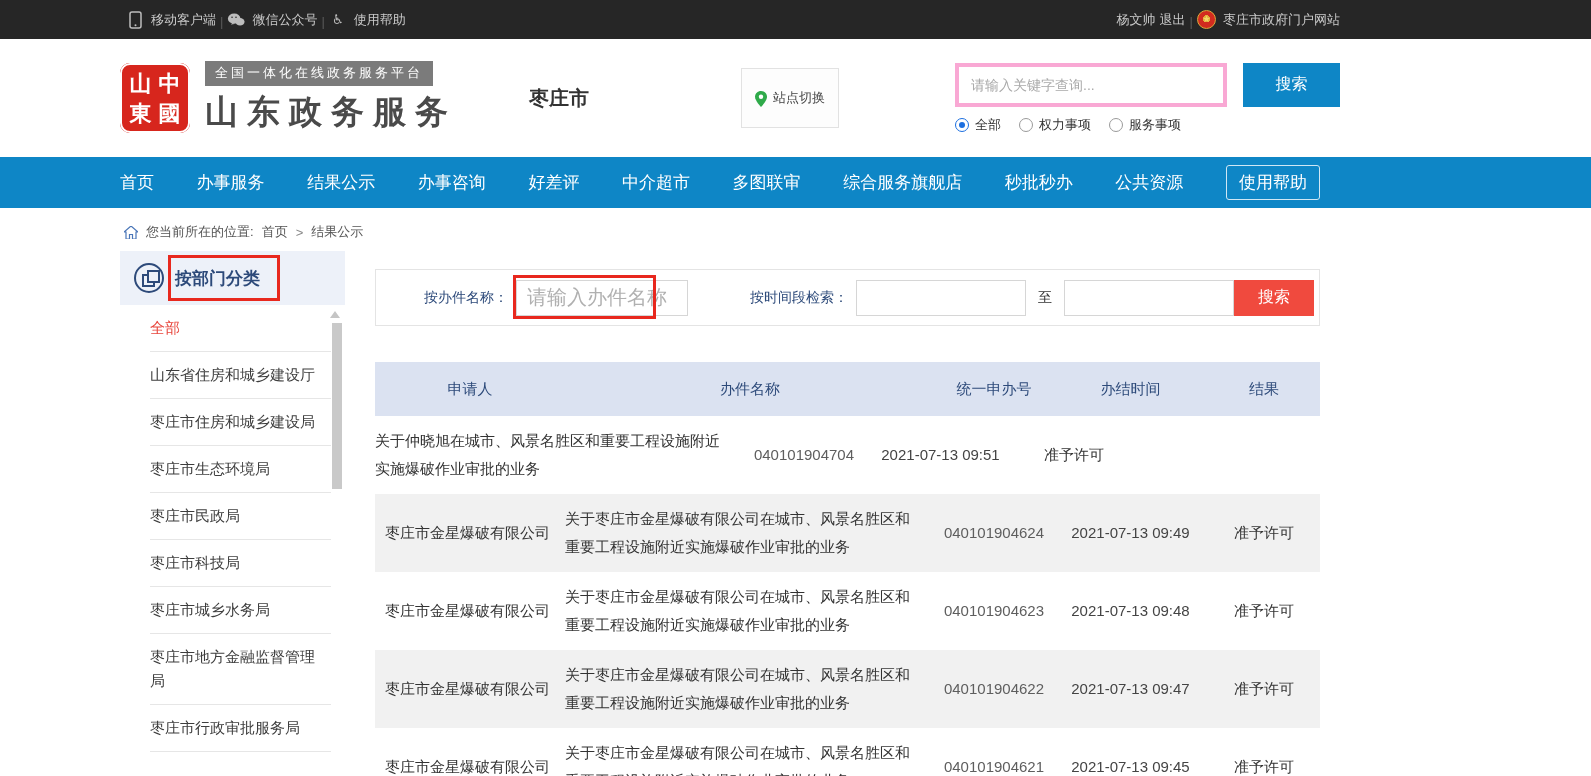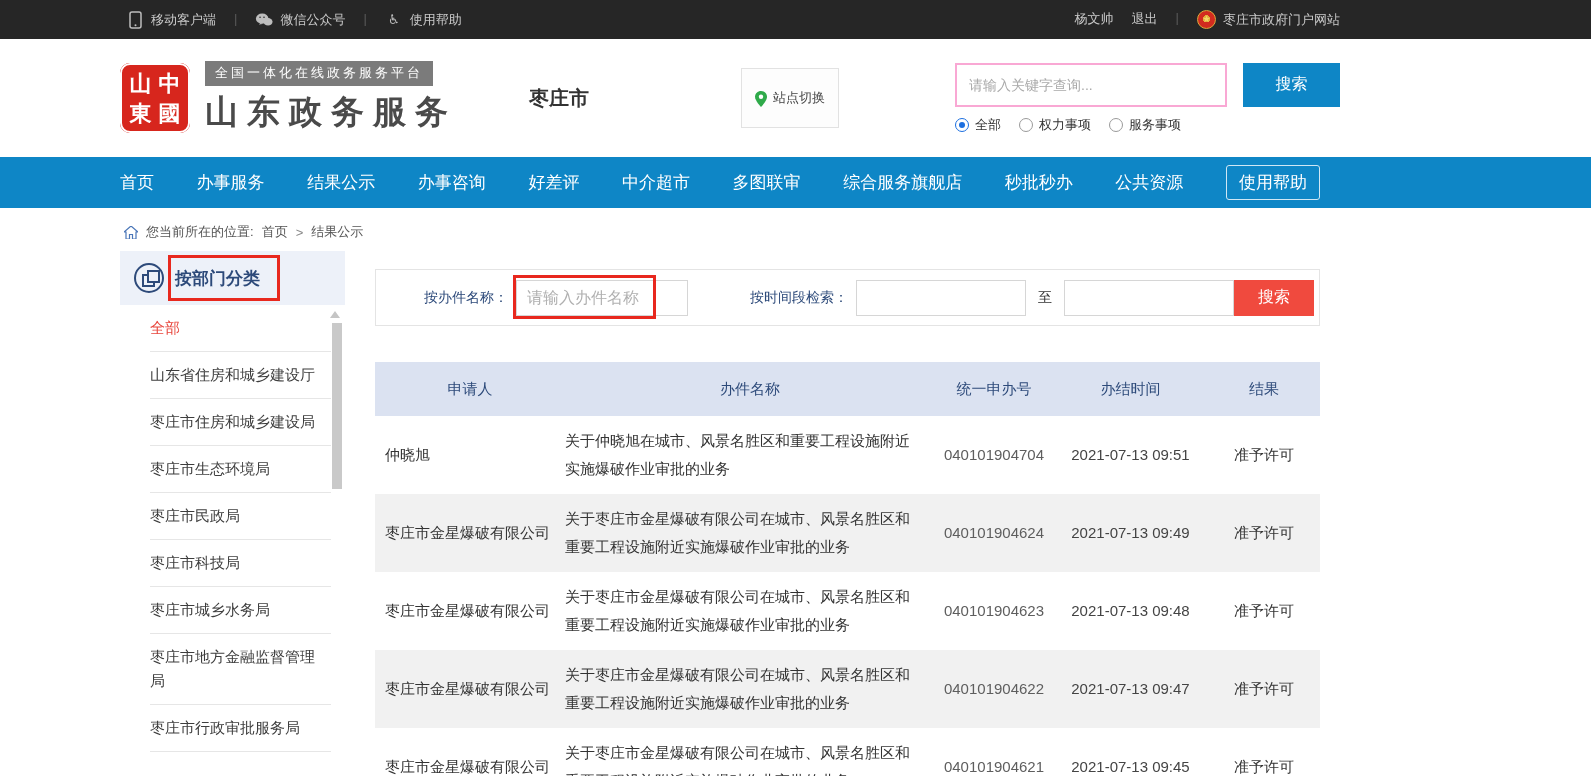--- a/index.html
+++ b/index.html
@@ -3,40 +3,40 @@
 <meta charset="utf-8">
 <style>
   * { margin:0; padding:0; box-sizing:border-box; }
   html,body { width:1591px; height:776px; overflow:hidden; background:#fff;
     font-family:"Liberation Sans","DejaVu Sans",sans-serif; }
   .container { margin-left:120px; width:1220px; }
 
   
   .topbar { height:39px; background:var(--topbar-bg,#262626); }
   .topbar .container { height:39px; display:flex; align-items:center; justify-content:space-between; padding-left:6px; }
-  .tb-group { display:flex; align-items:flex-start; gap:18px; color:#c9c9c9; font-size:13px; }
+  .tb-group { display:flex; align-items:flex-end; gap:4px; color:#c9c9c9; font-size:13px; }
   .tb-item { display:flex; align-items:center; gap:7px; cursor:pointer; }
   .tb-sep { color:#5a5a5a; }
   .tb-ico { width:18px; height:18px; display:inline-flex; align-items:center; justify-content:center; color:#bdbdbd; }
   .emblem { width:19px; height:19px; border-radius:50%; background:radial-gradient(circle at 50% 45%, #e2b13c 0 28%, #d22b1f 29% 100%); border:1px solid #e0a93a; display:inline-flex; align-items:center; justify-content:center; color:#f5d468; font-size:9px; line-height:1; }
 
   
   .header { height:118px; background:#fff; }
   .header .container { height:118px; display:flex; align-items:center; }
   .seal { width:70px; height:70px; background:var(--seal-red,#d7261d); border-radius:10px; display:grid; grid-template-columns:1fr 1fr; padding:6px; box-shadow:0 0 0 2px #fff inset, 0 0 0 4px var(--seal-red,#d7261d) inset; }
   .seal span { color:#fff; font-size:22px; font-weight:bold; display:flex; align-items:center; justify-content:center; font-family:"DejaVu Serif","Liberation Serif",serif; }
   .logo-text { margin-left:15px; }
   .logo-badge { display:inline-block; background:#7b7b7b; color:#fff; font-size:13px; letter-spacing:3px; padding:3px 10px 4px; }
   .logo-title { margin-top:4px; font-size:33px; font-weight:bold; color:#4a4a4a; letter-spacing:9px; }
   .city-name { margin-left:72px; font-size:20px; font-weight:bold; color:#333; }
   .site-switch { margin-left:152px; display:flex; align-items:flex-end; gap:6px; border:1px solid #e2e2e2; background:#fdfdfd; padding:20px 13px; font-size:13px; color:#444; cursor:pointer; }
   .pin { color:#2faa4a; display:inline-flex; }
   .search-area { margin-left:auto; display:flex; flex-direction:column; }
   .search-row { display:flex; }
-  .search-input { width:272px; height:44px; border:2px solid #f9a8d4; font-size:14px; padding:0 12px; color:#333; outline:none; }
+  .search-input { width:272px; height:44px; border:4px solid #f9a8d4; font-size:14px; padding:0 12px; color:#333; outline:none; }
   .search-input::placeholder { color:#a9a9a9; }
   .search-btn { width:97px; height:44px; margin-left:16px; background:var(--nav-blue,#0e86c6); color:#fff; border:none; font-size:16px; cursor:pointer; }
   .scope-row { display:flex; align-items:center; gap:18px; margin-top:9px; font-size:13px; color:#333; }
   .radio { display:flex; align-items:center; gap:6px; cursor:pointer; }
   .rdot { width:14px; height:14px; border-radius:50%; border:1px solid #9a9a9a; background:#fff; position:relative; }
   .rdot.checked { border:1px solid #1c6fe0; }
   .rdot.checked::after { content:""; position:absolute; left:3px; top:3px; width:6px; height:6px; border-radius:50%; background:#1c6fe0; }
 
   
   .nav { height:51px; background:var(--nav-blue,#0e86c6); }
@@ -64,21 +64,21 @@
   .side-item { padding:11px 14px 11px 0; margin-right:14px; border-bottom:1px solid #e6e6e6; font-size:15px; color:#3d3d3d; line-height:24px; cursor:pointer; }
   .side-item.active { color:#e8463c; }
   .side-scroll-arrow { position:absolute; right:5px; top:60px; width:0; height:0; border-left:5px solid transparent; border-right:5px solid transparent; border-bottom:7px solid #c5c5c5; }
   .side-scroll-thumb { position:absolute; right:3px; top:72px; width:10px; height:166px; background:#c9c9c9; }
 
   .main { margin-left:30px; width:945px; padding-top:18px; }
 
   
   .filterbar { border:1px solid #e4e4e4; height:57px; display:flex; align-items:center; padding:0 5px 0 48px; }
   .f-label { font-size:14px; color:#2d4a7a; white-space:nowrap; }
-  .f-input { height:36px; border:1px solid #d6d6d6; font-size:16px; padding:0 10px; color:#333; outline:none; }
+  .f-input { height:36px; border:1px solid #d6d6d6; font-size:20px; padding:0 10px; color:#333; outline:none; }
   .f-input::placeholder { color:#b0b0b0; }
   .name-wrap { position:relative; margin-left:8px; }
   .name-input { width:172px; }
   .hl-input { left:-3px; top:-5px; width:143px; height:44px; }
   .time-label { margin-left:62px; }
   .date-input { width:170px; margin-left:8px; }
   .to-label { font-size:14px; color:#333; margin:0 12px; }
   .f-search-btn { margin-left:auto; width:124px; height:36px; background:var(--button-red,#f04a3e); color:#fff; border:none; font-size:16px; cursor:pointer; }
 
   
@@ -282,21 +282,20 @@
       <div class="t-row t-head">
         <div class="t-cell c1">申请人</div>
         <div class="t-cell c2">办件名称</div>
         <div class="t-cell c3">统一申办号</div>
         <div class="t-cell c4">办结时间</div>
         <div class="t-cell c5">结果</div>
       </div>
       <div class="t-body">
 
           <div class="t-row">
-            <div class="t-cell c1">仲晓旭</div>
             <div class="t-cell c2">关于仲晓旭在城市、风景名胜区和重要工程设施附近实施爆破作业审批的业务</div>
             <div class="t-cell c3">040101904704</div>
             <div class="t-cell c4">2021-07-13 09:51</div>
             <div class="t-cell c5">准予许可</div>
           </div>
 
           <div class="t-row">
             <div class="t-cell c1">枣庄市金星爆破有限公司</div>
             <div class="t-cell c2">关于枣庄市金星爆破有限公司在城市、风景名胜区和重要工程设施附近实施爆破作业审批的业务</div>
             <div class="t-cell c3">040101904624</div>

